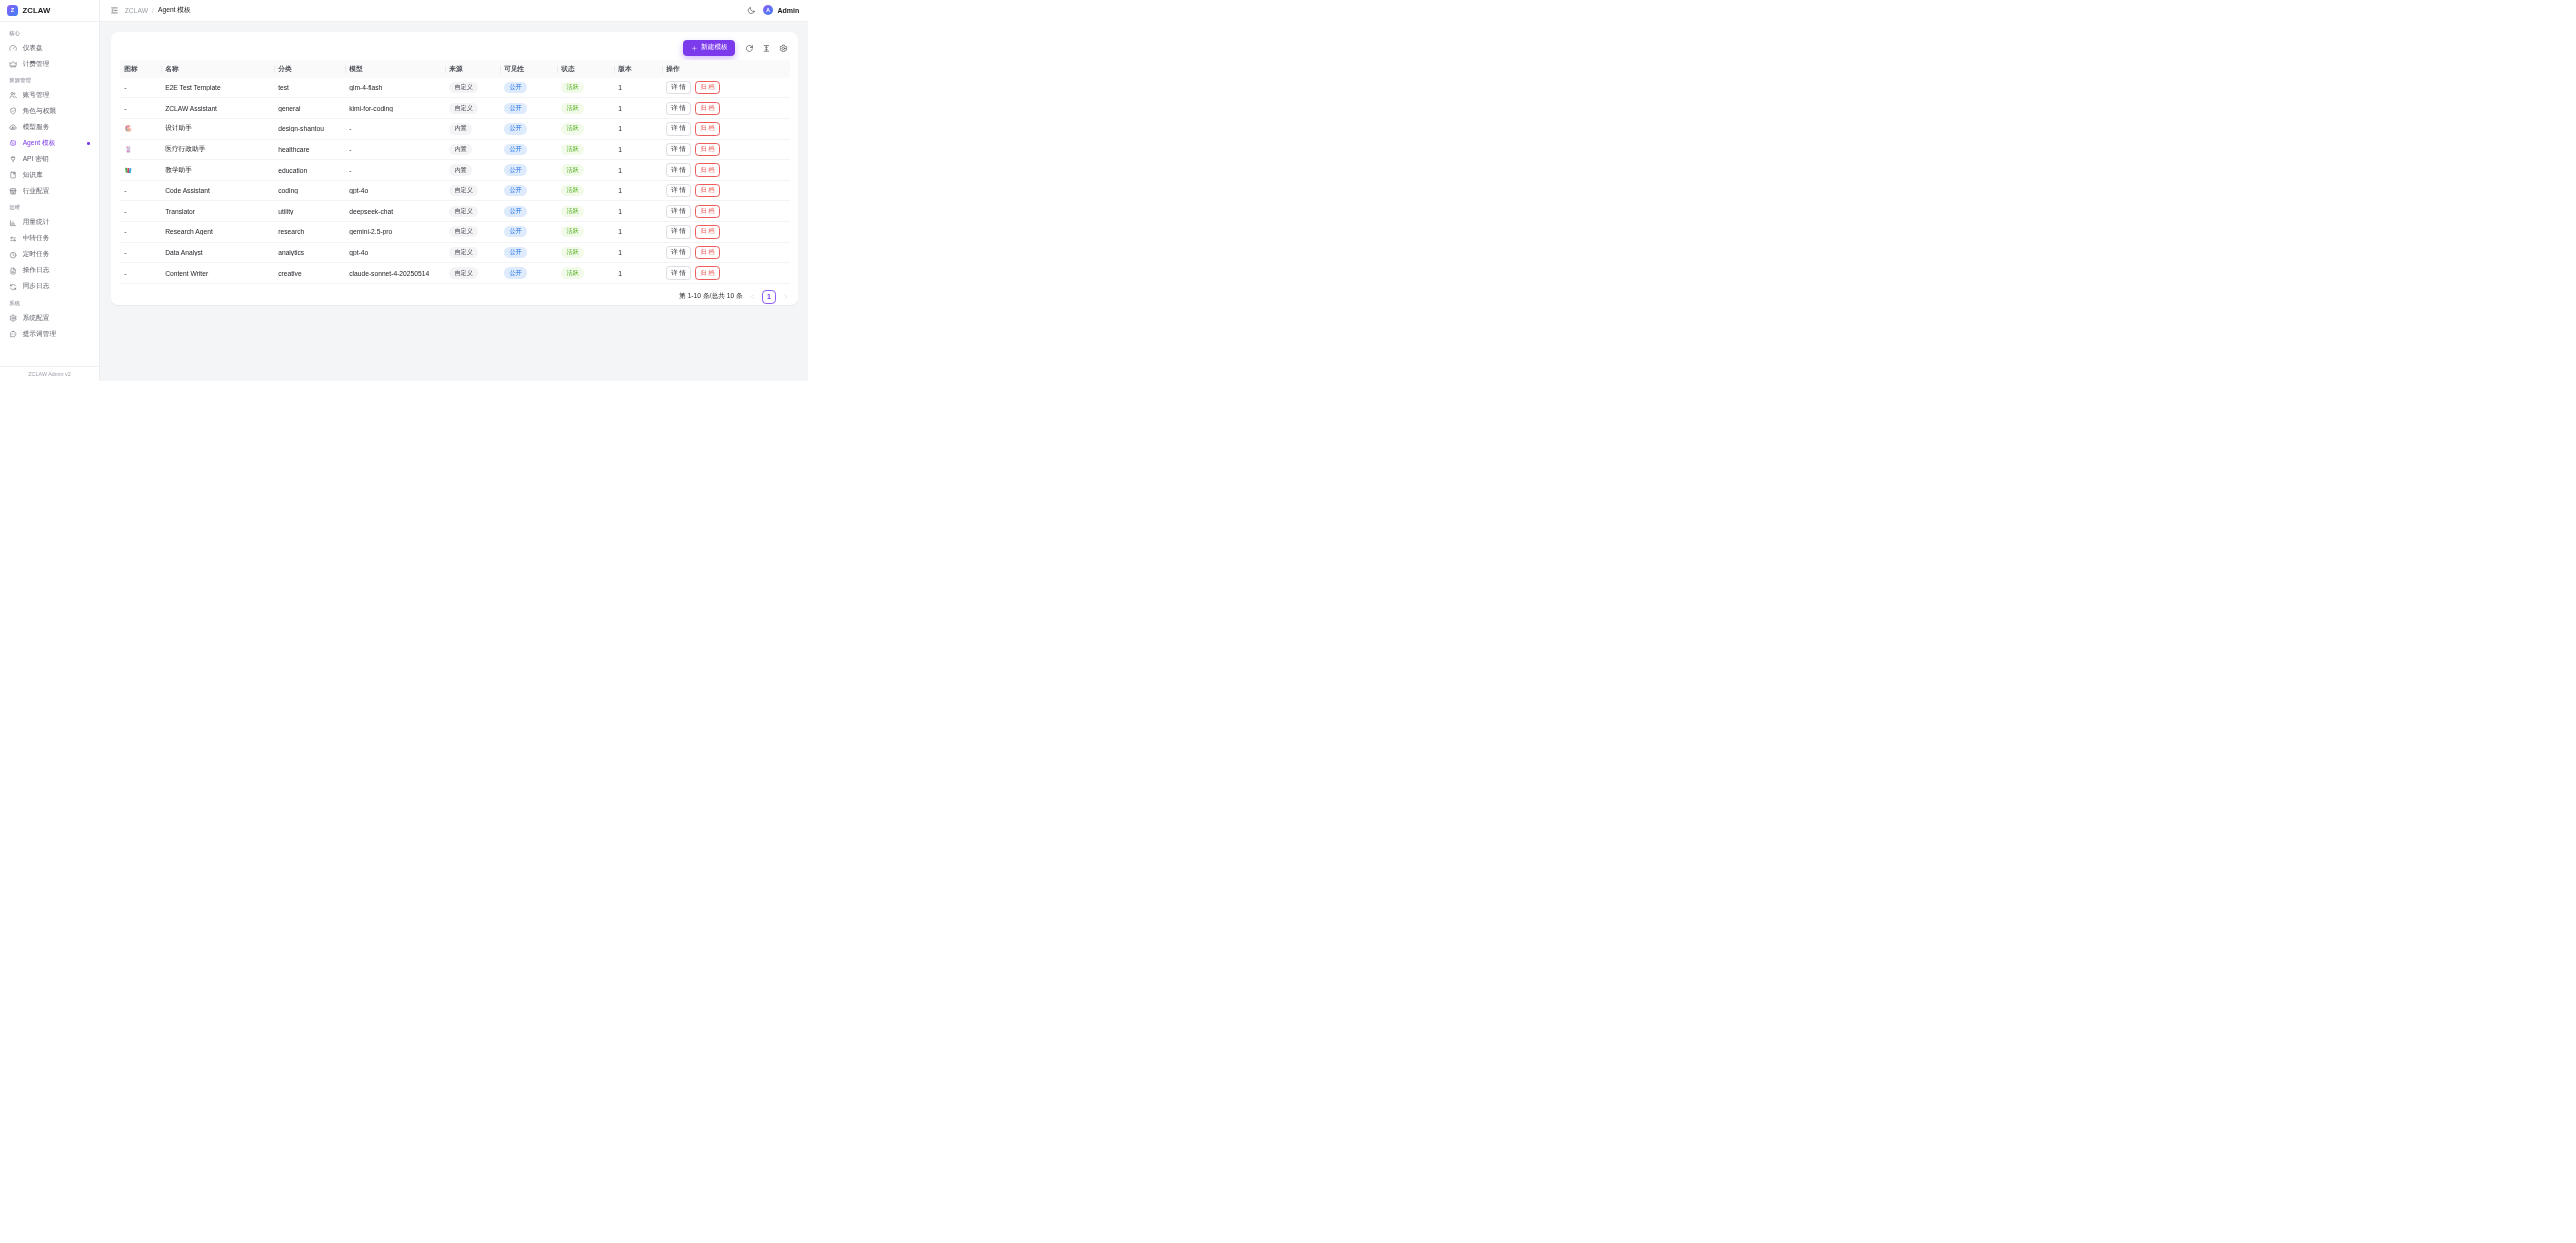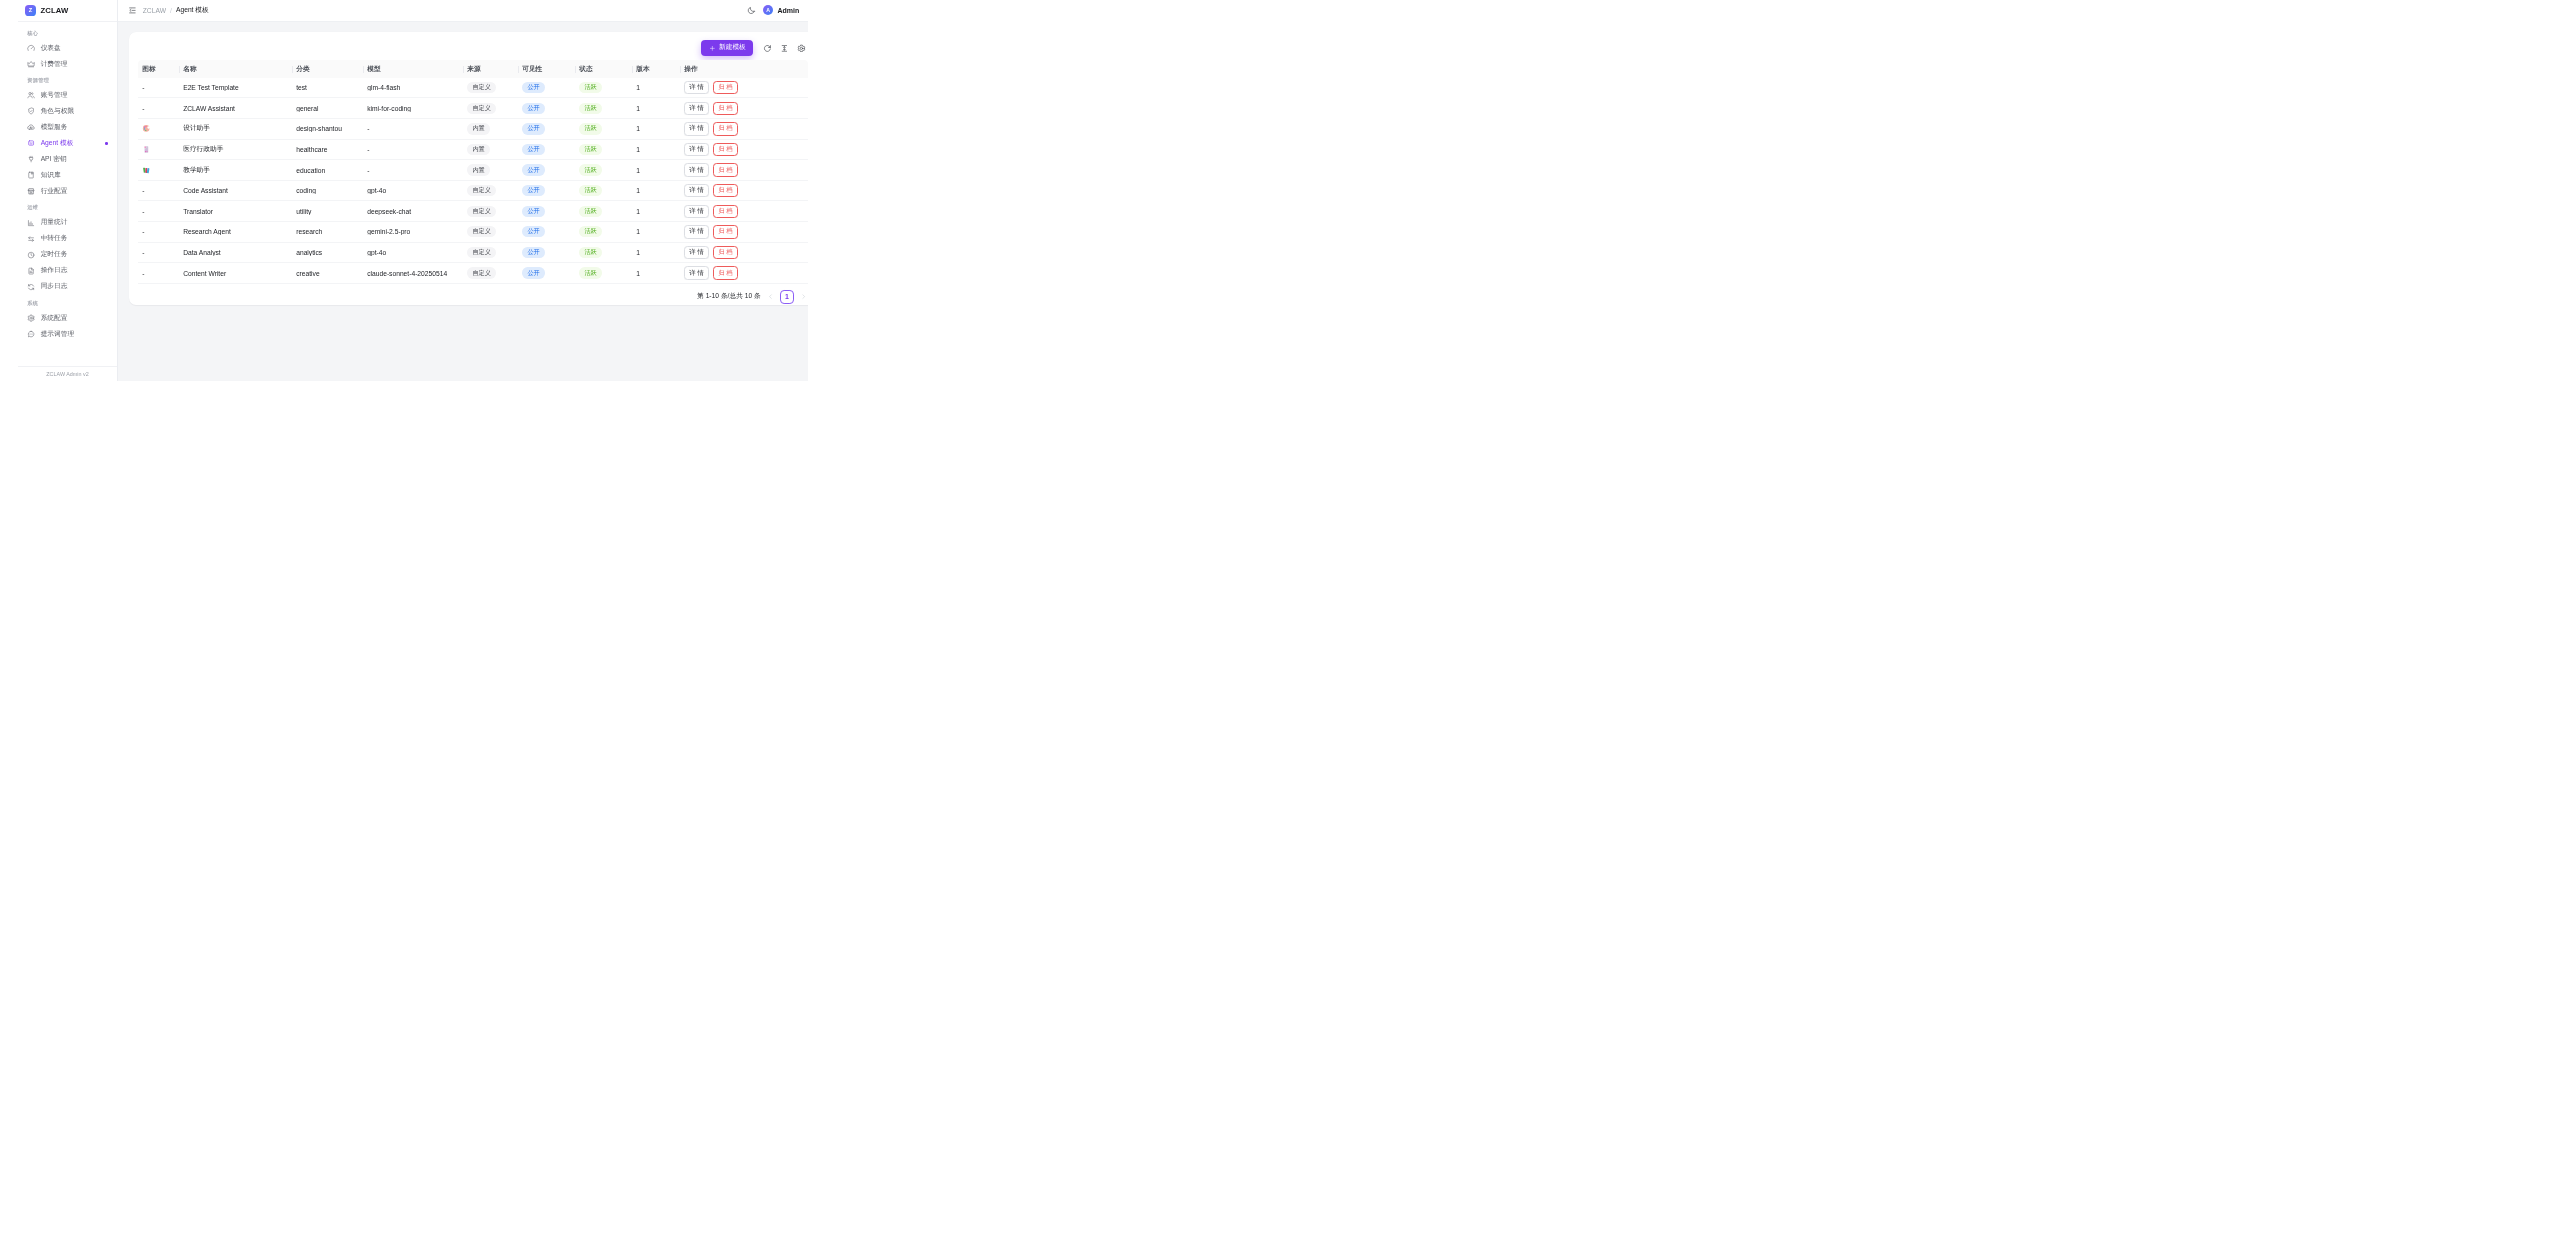--- a/index.html
+++ b/index.html
@@ -2,21 +2,21 @@
 <html style="font-size:8.2px"><head>
 <meta charset="utf-8">
 <style>
   * { margin:0; padding:0; box-sizing:border-box; }
   html,body { width:808px; height:381px; }
   body {
     font-family:"Liberation Sans","DejaVu Sans",sans-serif;
     font-size:6.7px; color:#1b1d22; background:#fff; overflow:hidden;
     -webkit-font-smoothing:antialiased;
   }
-  .app { display:flex; width:808px; height:381px;padding-left:18px; }
+  .app { display:flex; width:808px; height:381px; }
 
   
   .sidebar { width:100px; min-width:100px; background:#fff; border-right:0.5px solid #ebedf1;
              display:flex; flex-direction:column; }
   .brand { height:21.6px; display:flex; align-items:center; gap:4.6px; padding:0 7.2px;
            border-bottom:0.5px solid #f0f1f4; }
   .logo { width:10.8px; height:10.8px; border-radius:3.6px; background:linear-gradient(135deg,#8b5cf6,#3b82f6);
           color:#fff; font-weight:700; font-size:5.7px; display:flex; align-items:center; justify-content:center; }
   .brand-name { font-size:7.7px; font-weight:700; color:#17181c; letter-spacing:0.1px; }
   .nav { padding:3.1px 5.2px 0; flex:1; overflow:hidden; }

